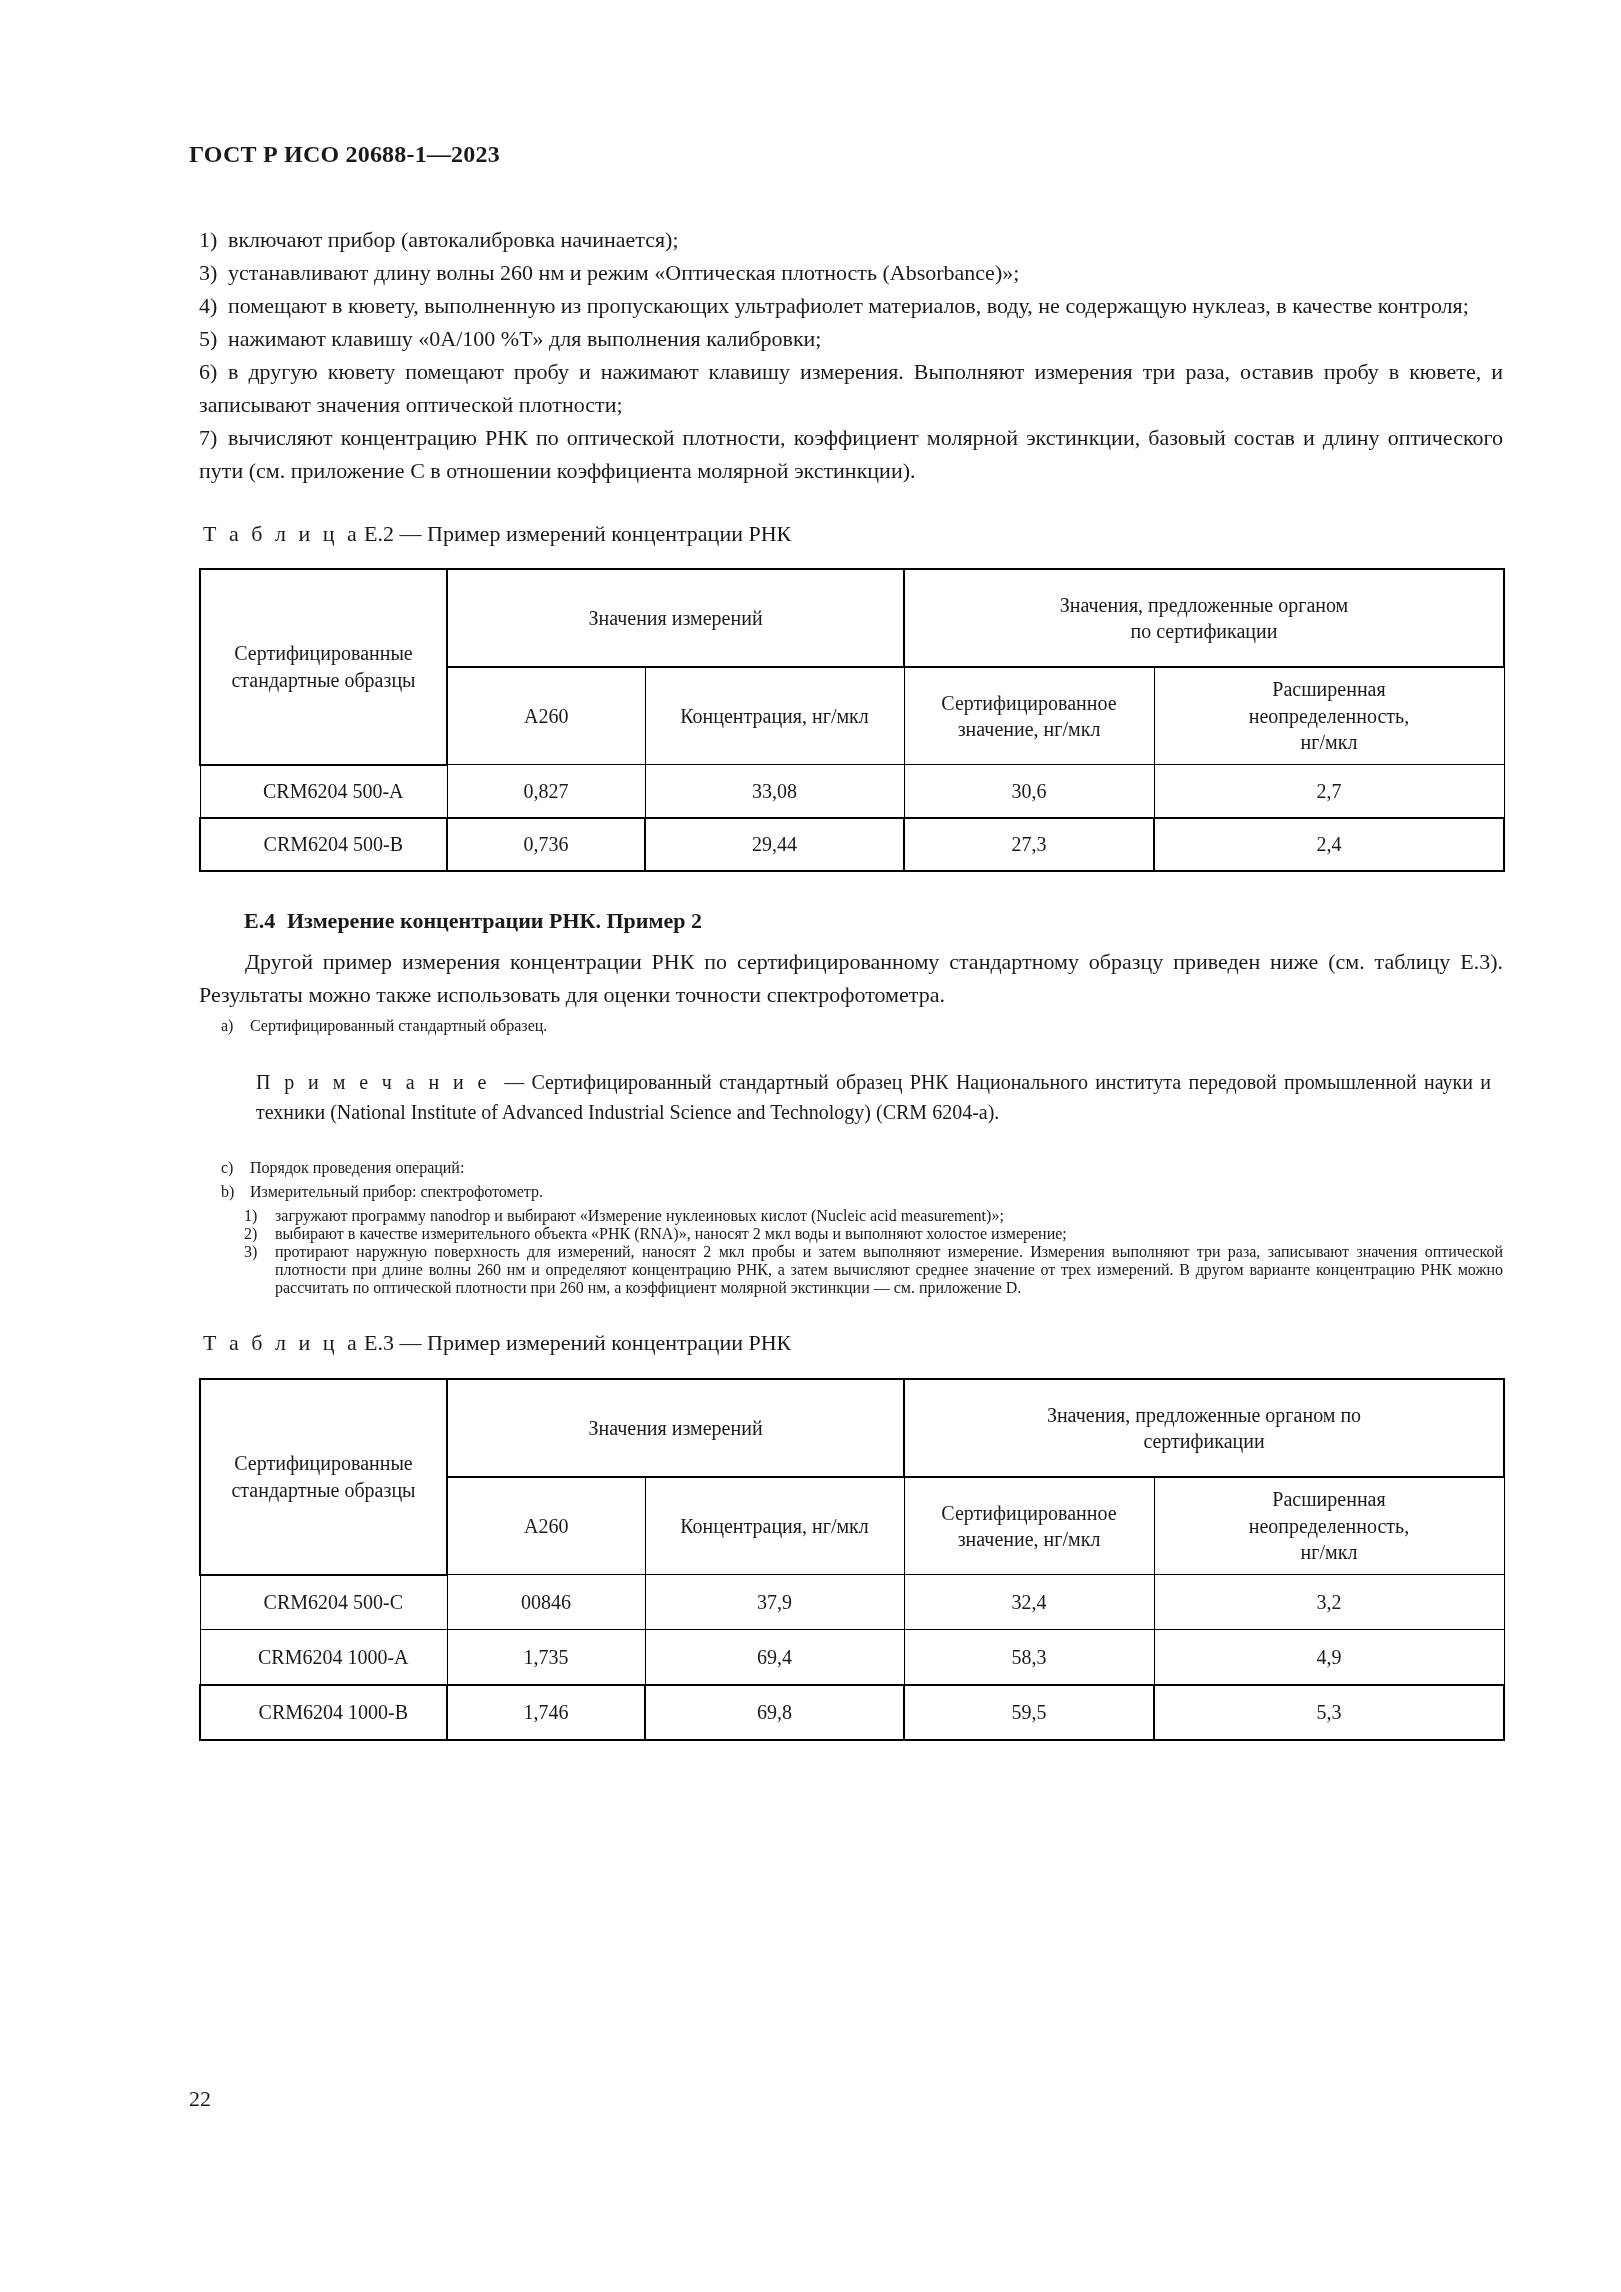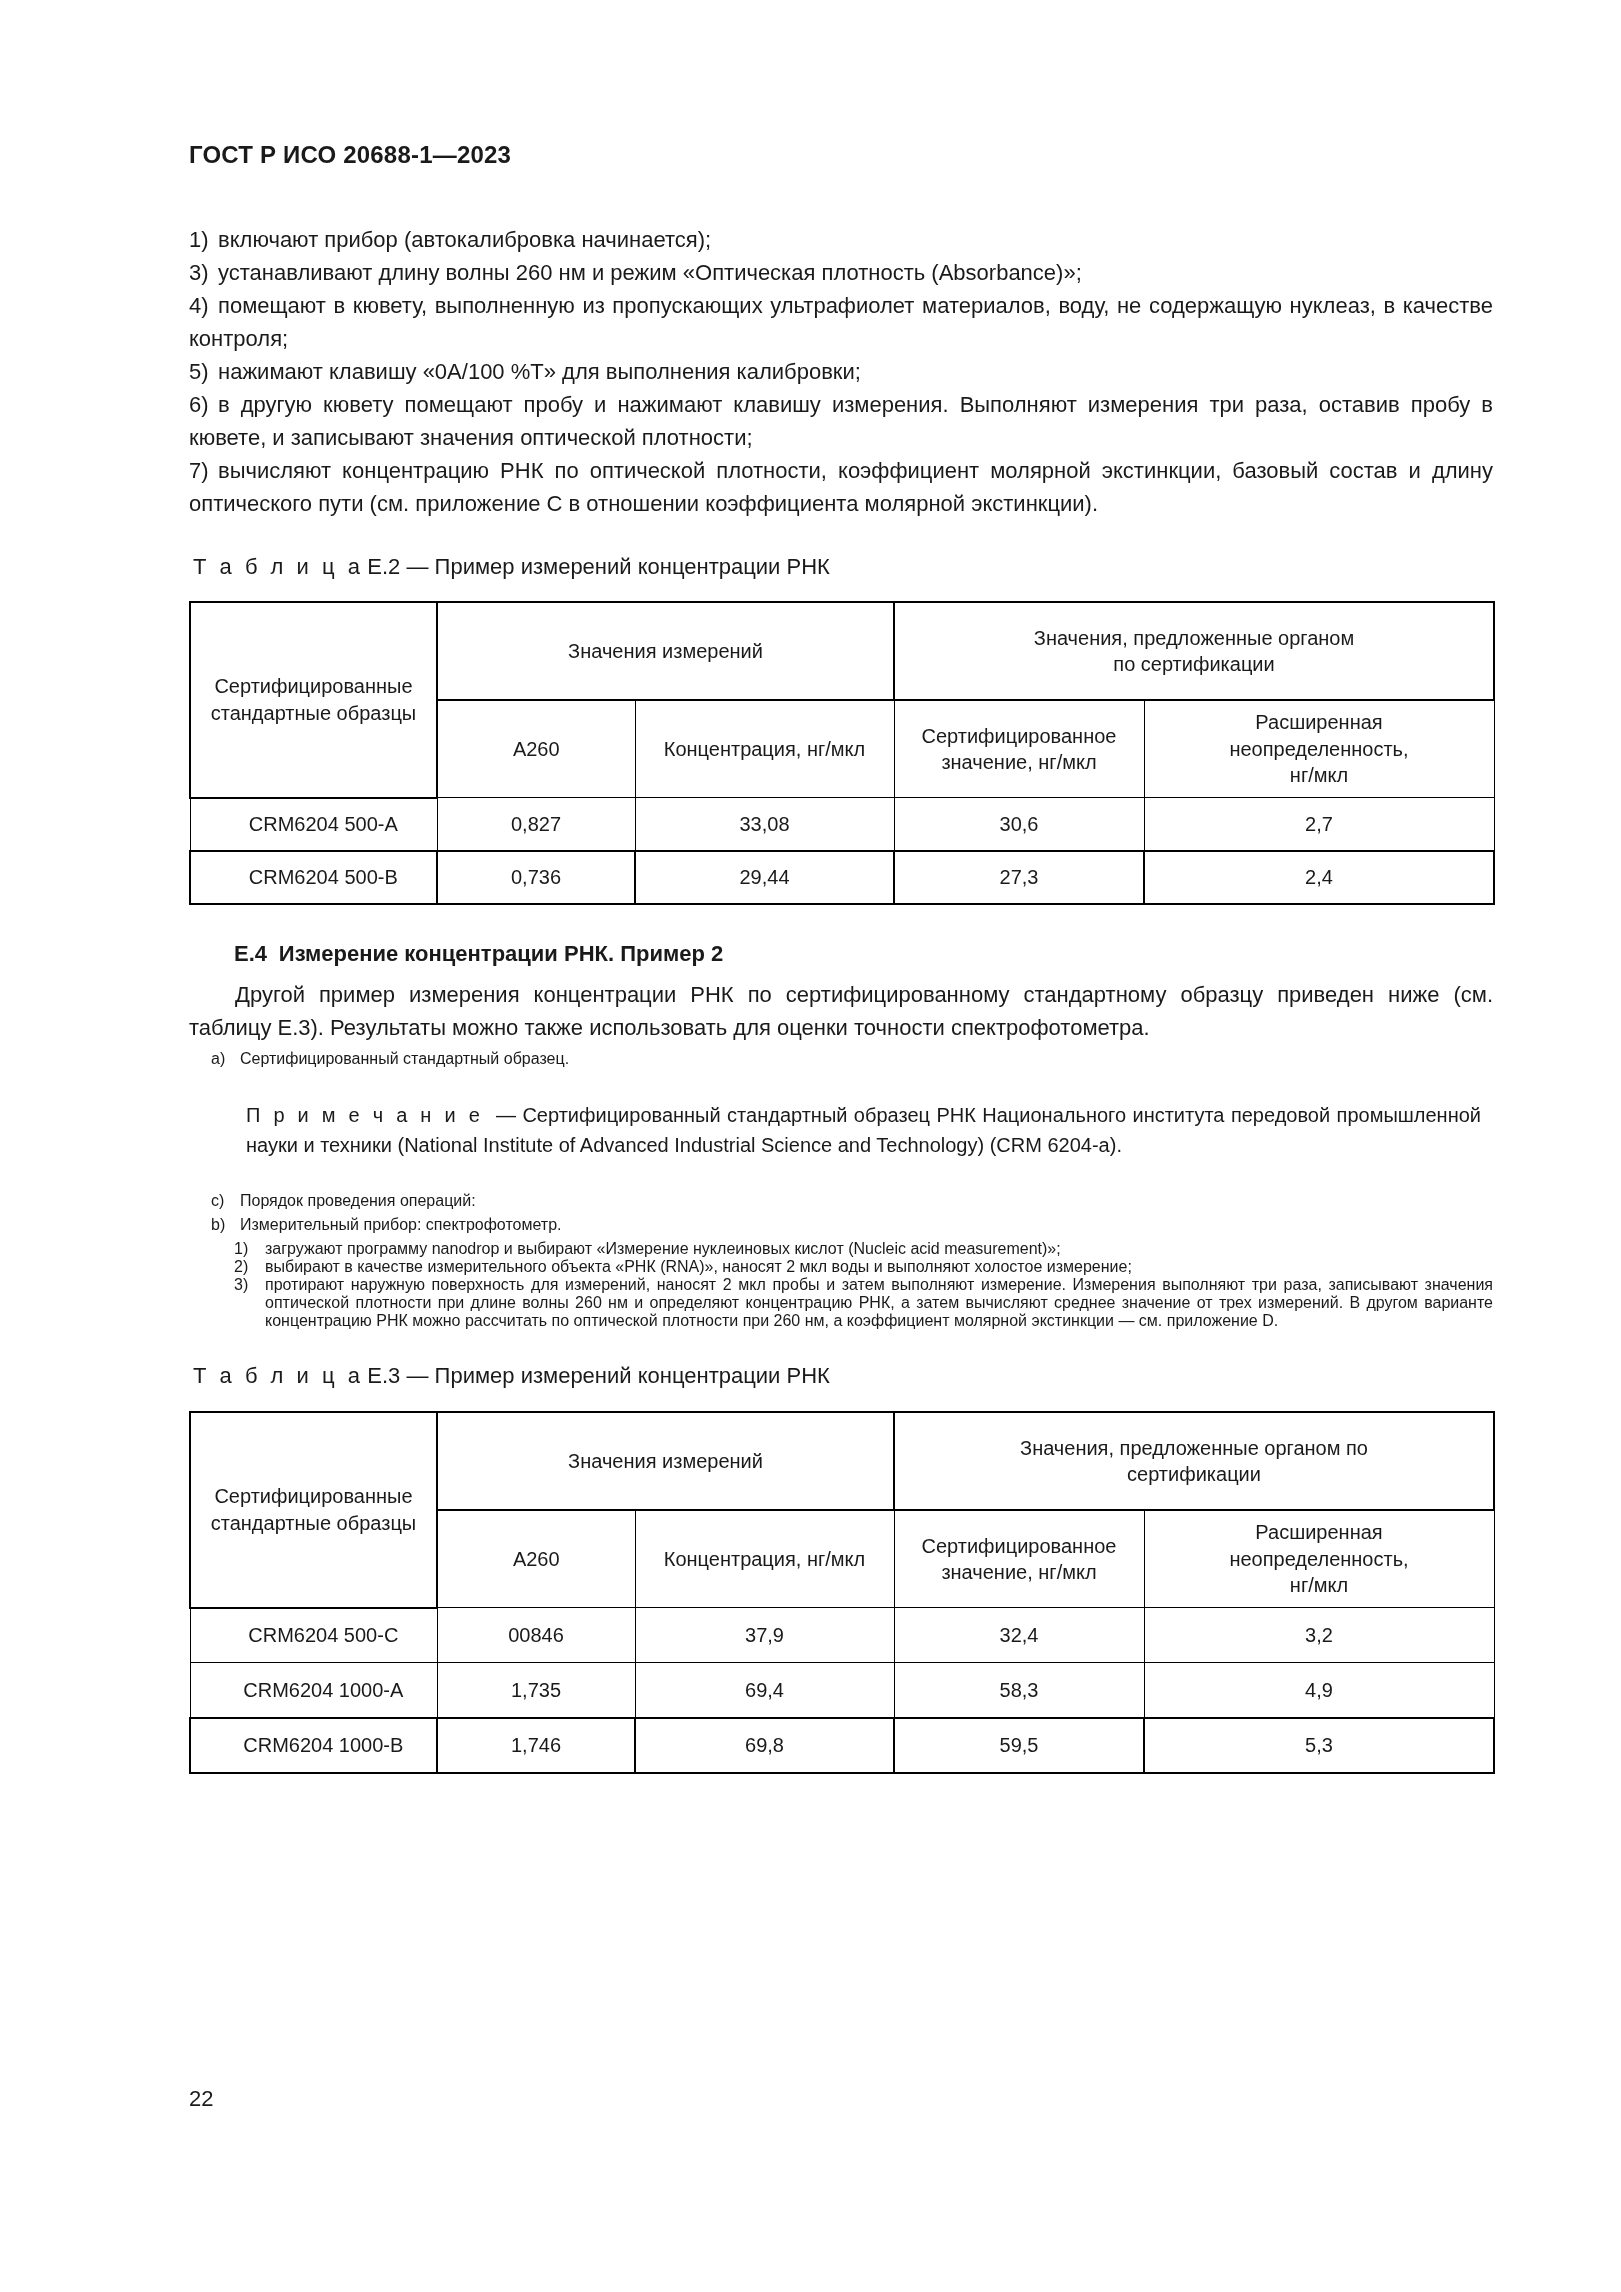--- a/index.html
+++ b/index.html
@@ -12,37 +12,38 @@
     color: #1a1a1a;
   }
   .page {
     position: relative;
     width: 1621px;
     height: 2188px;
     margin: 0 auto;
     background: #ffffff;
     overflow: hidden;
     box-sizing: border-box;
+    font-family: Liberation Serif, serif;
   }
 
   
   .header {
     position: absolute;
     left: 189px;
     top: 141px;
     font-size: 24px;
     font-weight: bold;
     letter-spacing: 0.2px;
     white-space: nowrap;
   }
 
   
   .content {
     position: absolute;
-    left: 189px;
+    left: 199px;
     top: 223px;
     width: 1304px;
   }
 
   .body-text {
     font-size: 22px;
     line-height: 33px;
     text-align: justify;
     margin: 0;
   }

